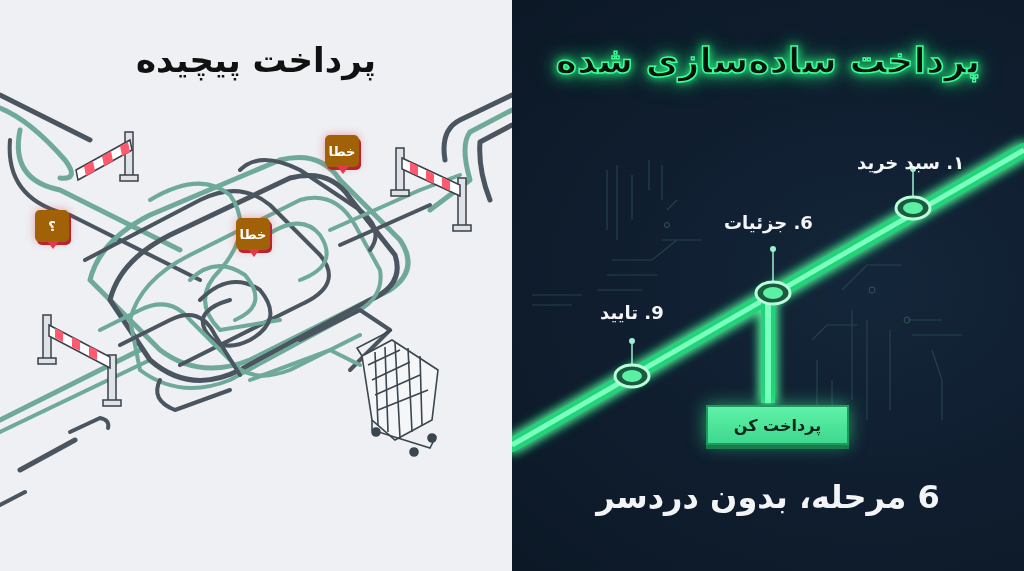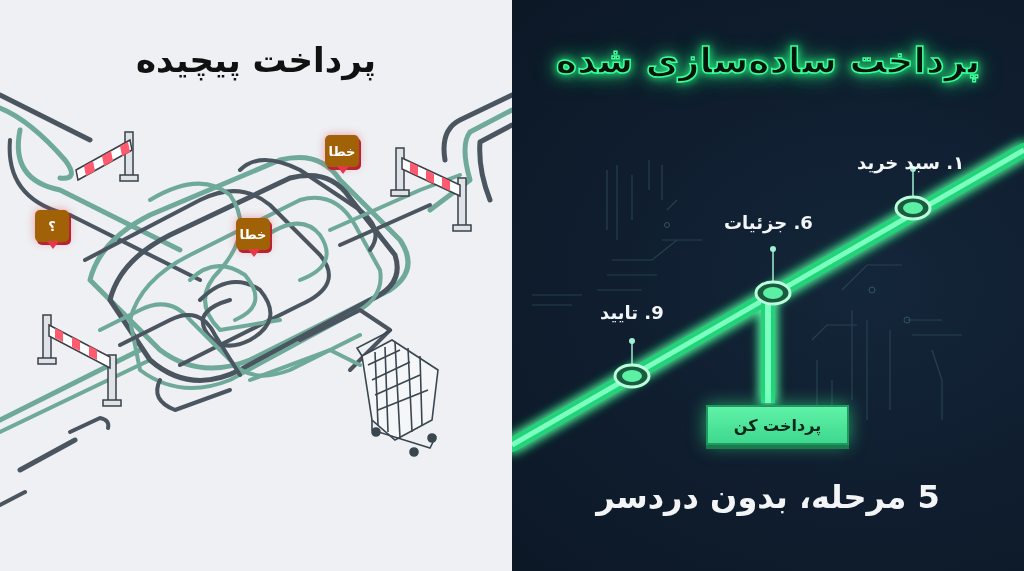--- a/index.html
+++ b/index.html
@@ -194,17 +194,17 @@
         <ellipse cx="120" cy="376" rx="10" ry="6" fill="#5cf0a4"></ellipse>
       </g>
     </svg>
 
     <div class="title top">پرداخت ساده‌سازی شده</div>
 
     <div class="step-label" style="left:345px;top:132px;margin-top:20px;">۱. سبد خرید</div>
     <div class="step-label" style="left:212px;top:212px;">6. جزئیات</div>
     <div class="step-label" style="left:88px;top:302px;">9. تایید</div>
 
-    <div class="title bottom">5 مرحله، بدون دردسر</div>
+    <div class="title bottom">6 مرحله، بدون دردسر</div>
   </div>
 
   <div class="pay-btn">پرداخت کن</div>
 </div>
 
 </body></html>

